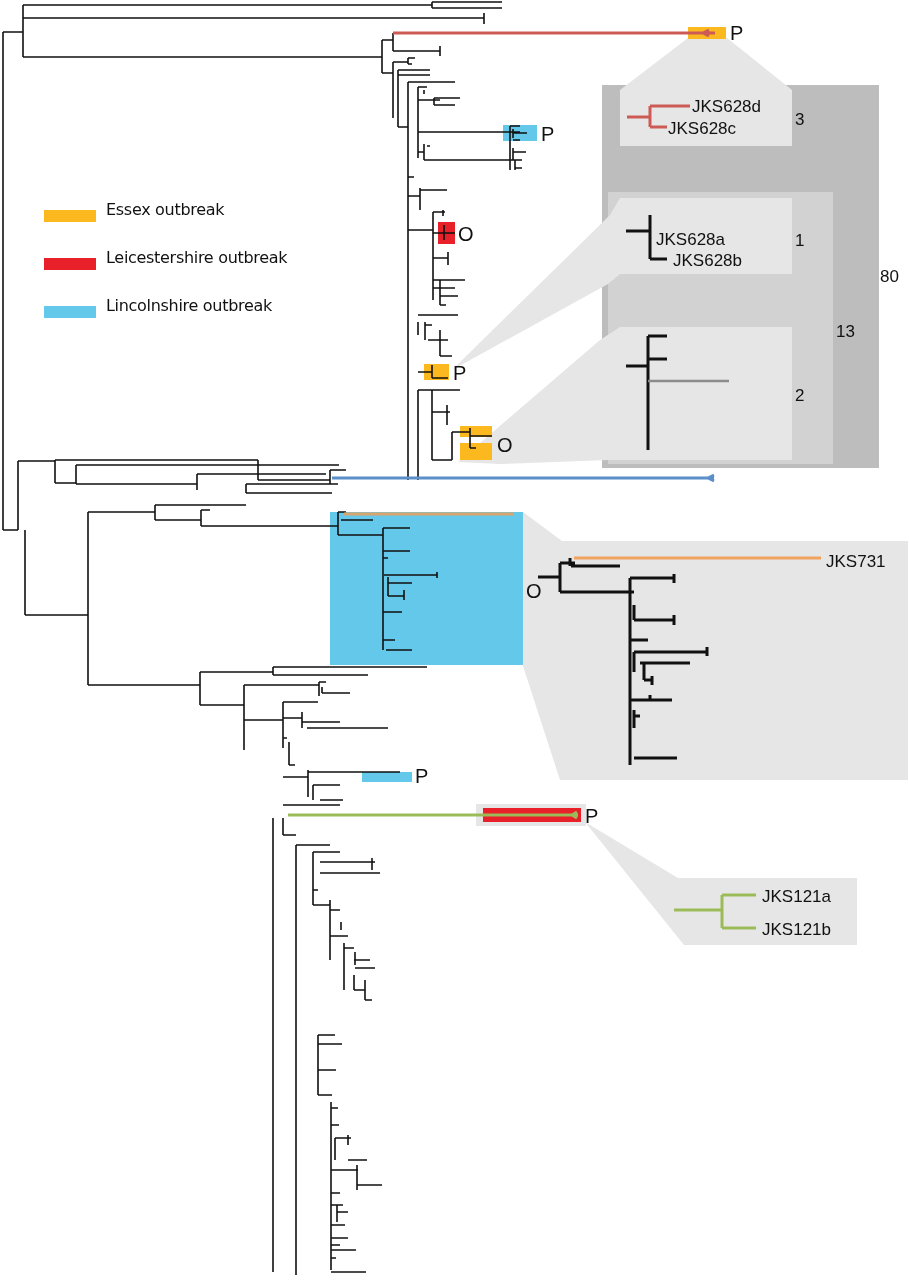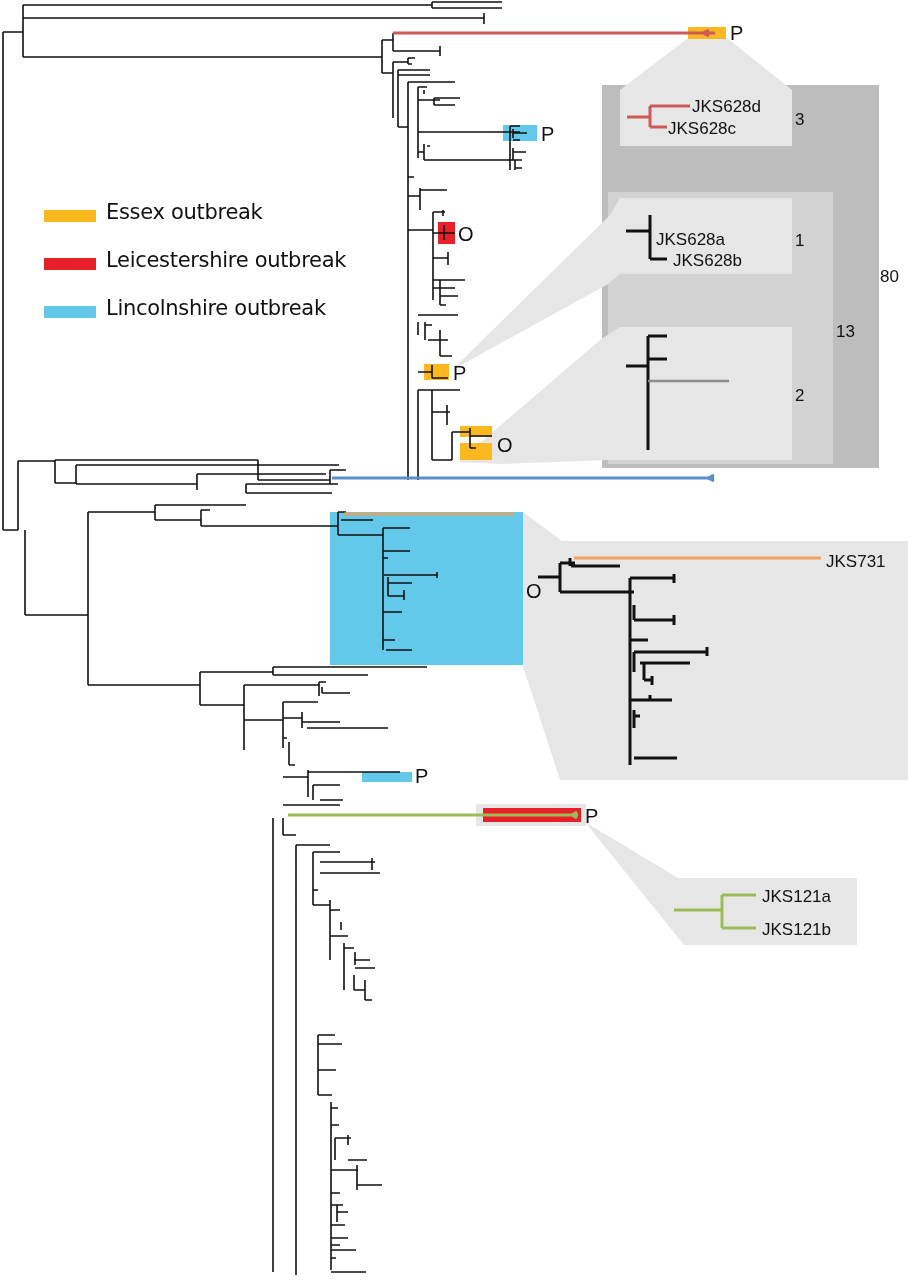--- a/index.html
+++ b/index.html
@@ -3,21 +3,21 @@
 <meta charset="utf-8">
 <style>
   html, body { margin:0; padding:0; background:#ffffff; }
   body { width:909px; height:1280px; overflow:hidden; position:relative;
          font-family:"Liberation Sans", sans-serif; }
   #canvas { position:absolute; left:0; top:0; width:909px; height:1280px; }
   .legend { position:absolute; left:44px; top:200px; }
   .legend-item { position:relative; height:48px; }
   .legend-swatch { position:absolute; left:0; top:10px; width:52px; height:12px; }
   .legend-label { position:absolute; left:62px; top:0; font-family:"DejaVu Sans", sans-serif;
-                  font-size:21px; color:#111; white-space:nowrap; letter-spacing:-0.3px; }
+                  font-size:16px; color:#111; white-space:nowrap; letter-spacing:-0.3px; }
   svg text { font-family:"Liberation Sans", sans-serif; fill:#111; }
 </style>
 </head>
 <body>
 
 <svg id="canvas" width="909" height="1280" viewBox="0 0 909 1280" xmlns="http://www.w3.org/2000/svg">
 
   <g>
     <rect x="602" y="85" width="277" height="383" fill="#bdbdbd"></rect>
     <rect x="608" y="192" width="225" height="272" fill="#d2d2d2"></rect>

